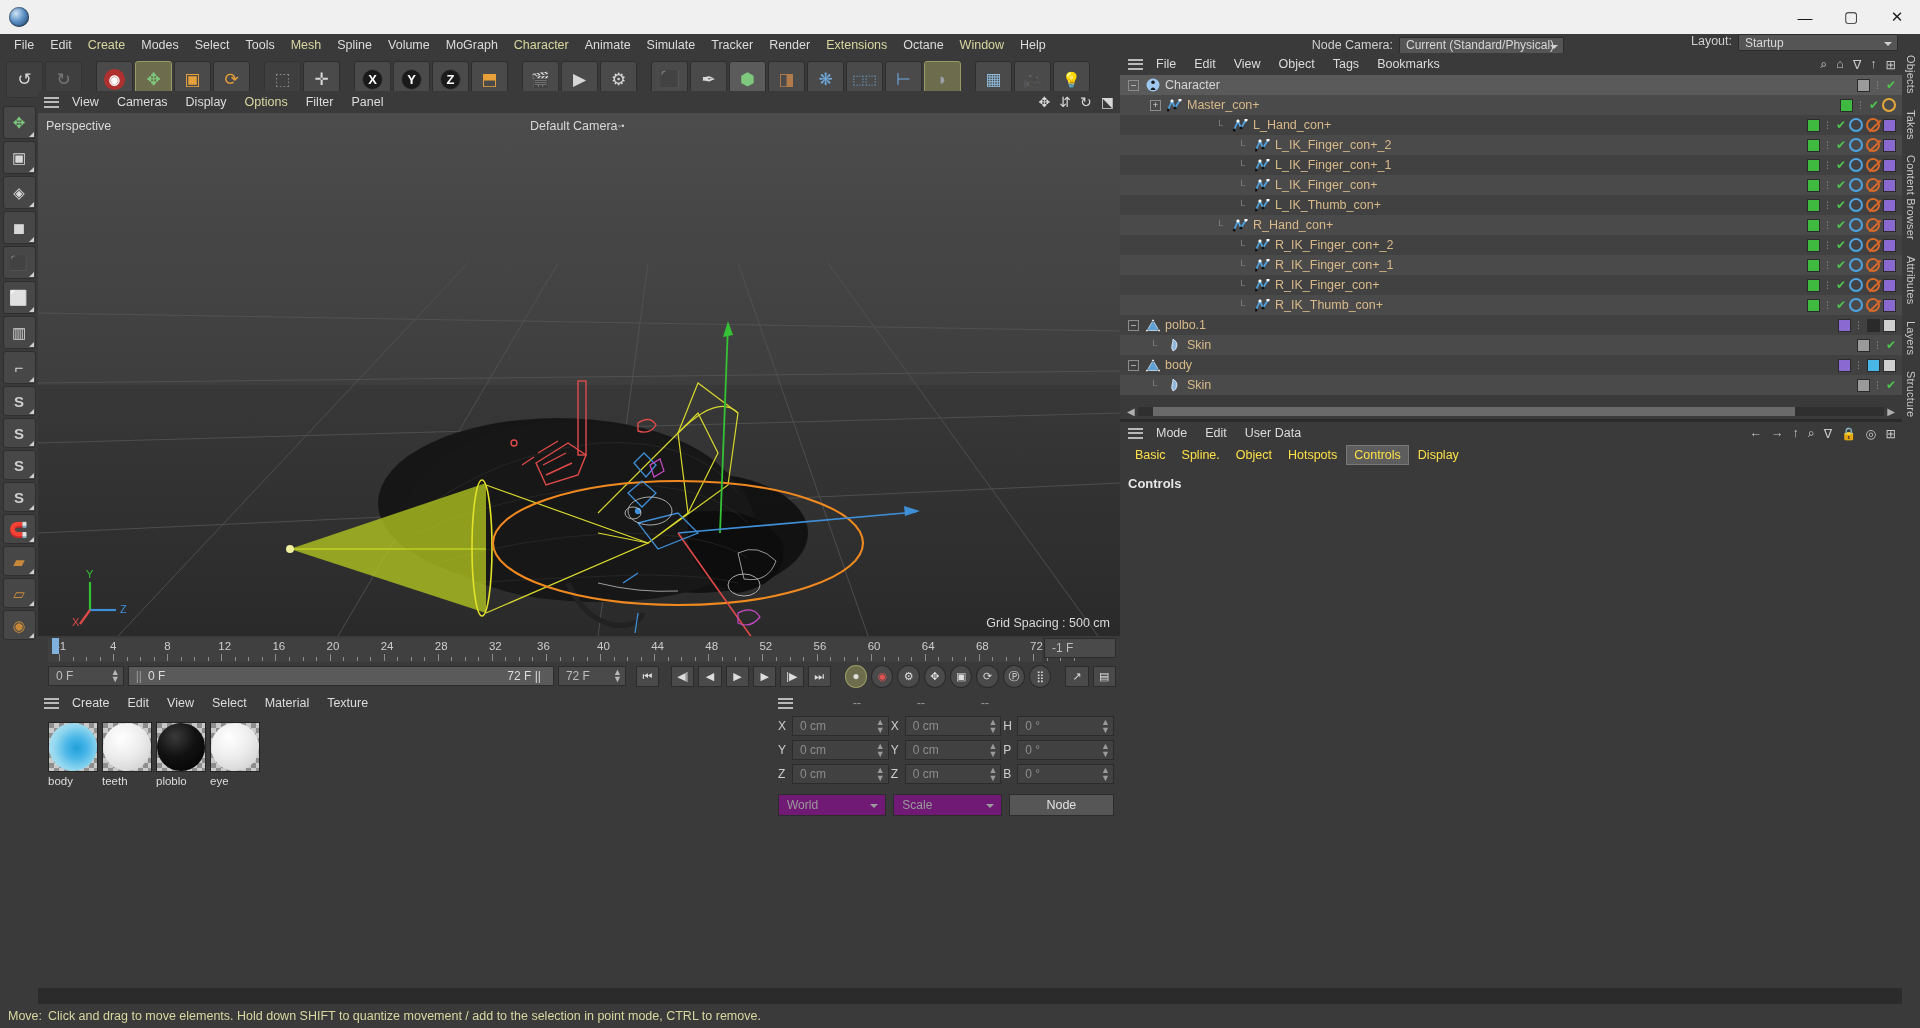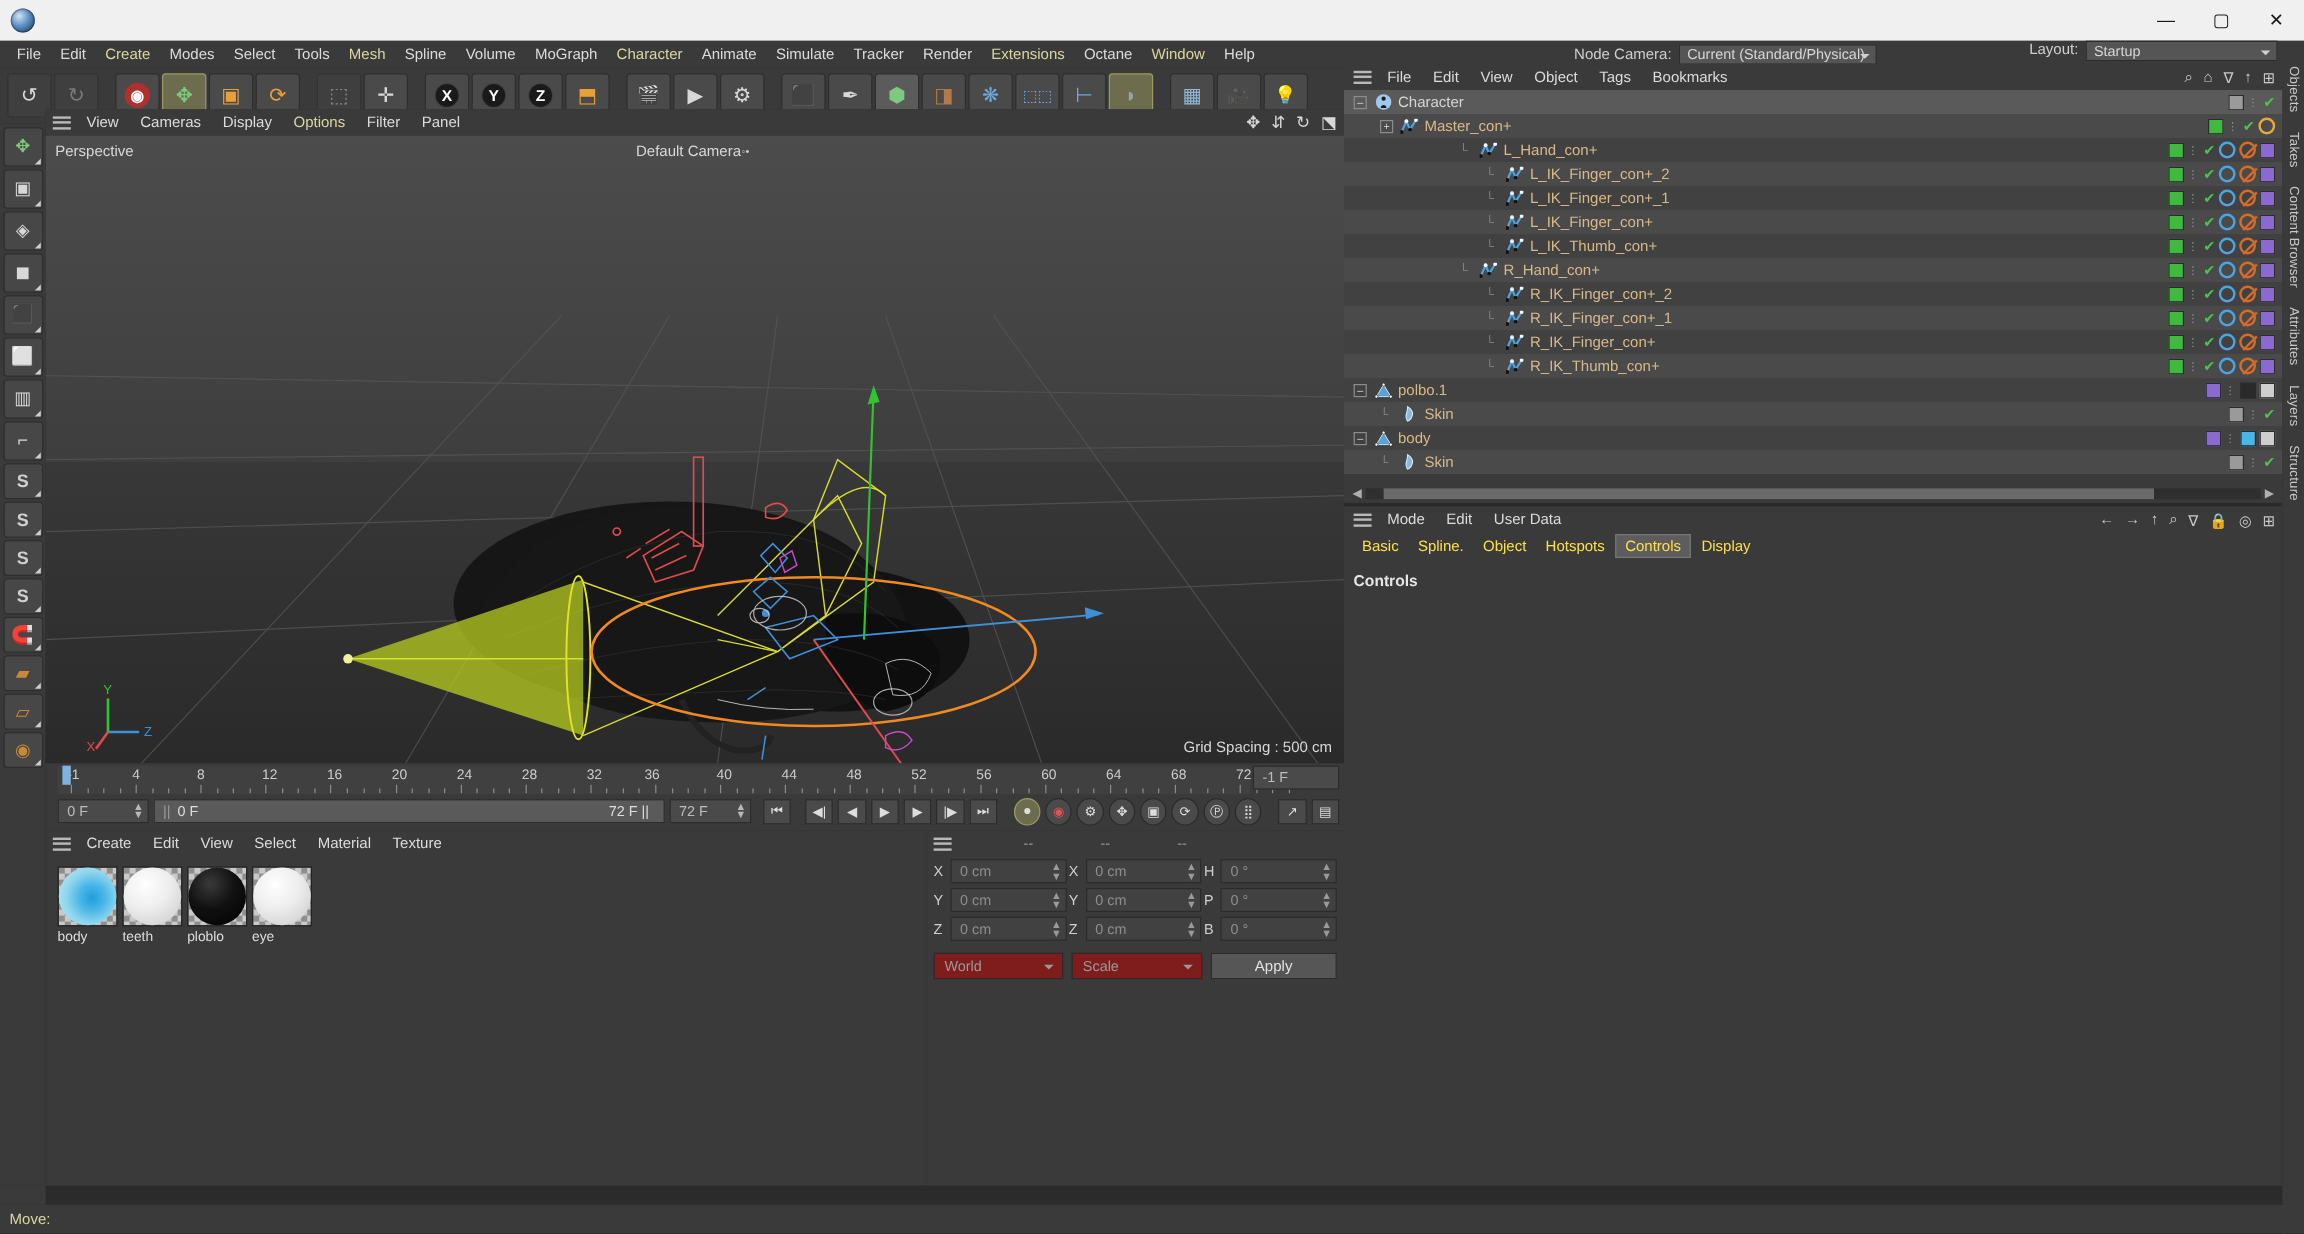--- a/index.html
+++ b/index.html
@@ -121,21 +121,21 @@
   #coordhdr { height:22px; display:flex; align-items:center; padding-left:6px;
     font-size:12px; color:#9a9a9a; gap:56px; }
   .coordrow { display:flex; align-items:center; gap:2px; padding:2px 6px; }
   .coordrow .ax { width:12px; font-size:12px; color:#cfcfcf; text-align:left; }
   .coordrow .fld { flex:1; }
   .cfield { background:#414141; border:1px solid #2b2b2b; height:20px; color:#8d8d8d;
     font-size:12px; display:flex; align-items:center; padding-left:7px; position:relative; }
   .cfield .spin { position:absolute; right:3px; top:1px; color:#9a9a9a; font-size:9px;
     line-height:8px; }
   #coordbtns { display:flex; gap:7px; padding:8px 6px 0 6px; align-items:center; }
-  .csel { flex:1; background:#7f1d1d; border:1px solid #2b2b2b; height:22px;
+  .csel { flex:1; background:#701a75; border:1px solid #2b2b2b; height:22px;
     color:#9a9a9a; font-size:12px; display:flex; align-items:center; padding-left:8px;
     position:relative; }
   .csel:after { content:""; position:absolute; right:7px; top:9px;
     border-left:4px solid transparent; border-right:4px solid transparent;
     border-top:4px solid #9a9a9a; }
   #applybtn { flex:1.05; background:#565656; border:1px solid #2b2b2b; height:22px;
     color:#e2e2e2; font-size:12.5px; display:flex; align-items:center; justify-content:center; }
 
   
   #objmgr { position:absolute; left:1120px; top:53px; width:782px; height:366px;
@@ -796,21 +796,21 @@
         </div>
         <span class="ax">B</span>
         <div class="fld">
           <div class="cfield">0 °<span class="spin">▲<br>▼</span></div>
         </div>
       </div>
     </div>
   <div id="coordbtns">
     <div class="csel">World</div>
     <div class="csel">Scale</div>
-    <div id="applybtn">Apply</div>
+    <div id="applybtn">Node</div>
   </div>
 </div>
 
 <div id="objmgr">
   <div id="objmenu">
     <div class="hamb">
         <i></i>
         <i></i>
         <i></i>
       </div>
@@ -1201,13 +1201,14 @@
       <div class="atab sel">Controls</div>
       <div class="atab">Display</div>
     </div>
   <div id="attrbody">
     <div class="sect">Controls</div>
   </div>
 </div>
 
 <div id="statusbar">
   <span>Move:</span>
+  <span class="stxt">Click and drag to move elements. Hold down SHIFT to quantize movement / add to the selection in point mode, CTRL to remove.</span>
 </div>
 
 </body></html>

